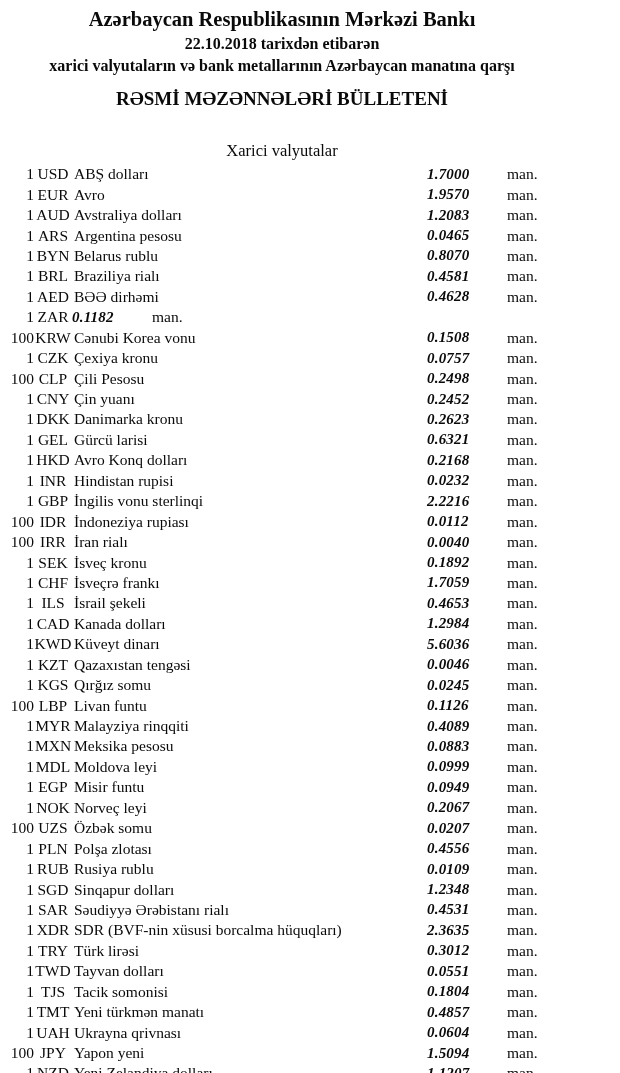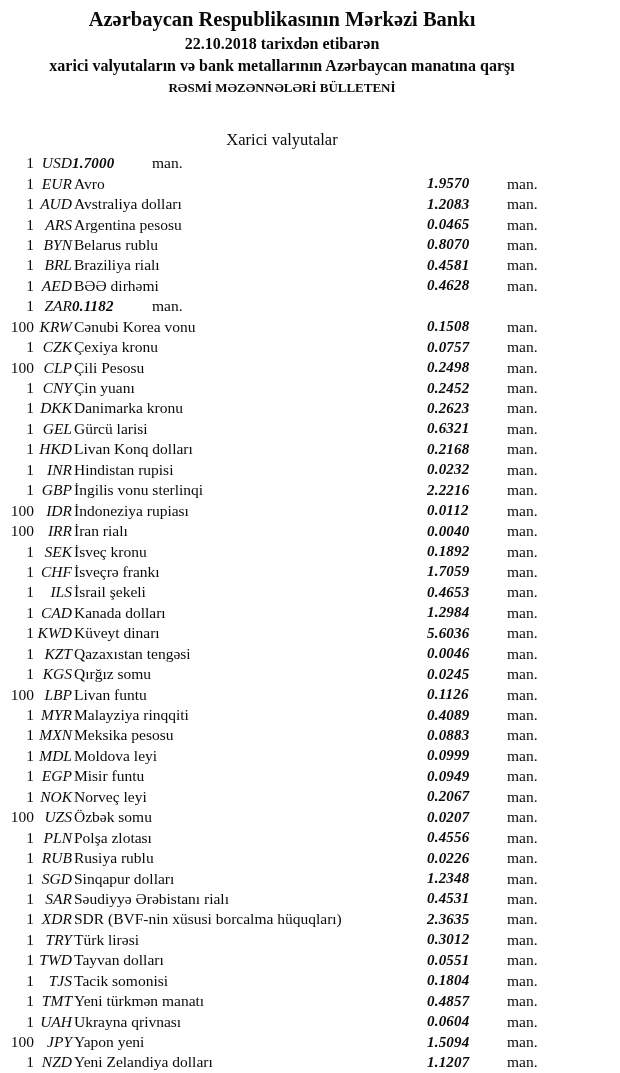--- a/index.html
+++ b/index.html
@@ -28,24 +28,24 @@
     font-weight: bold;
     line-height: 25px;
   }
   .hline {
     font-size: 16px;
     font-weight: bold;
     line-height: 21px;
     margin-top: 1px;
   }
   .bulletin {
-    font-size: 13px;
+    font-size: 19px;
     font-weight: bold;
     line-height: 21px;
-    margin-top: 1px;
+    margin-top: 12px;
   }
   .section-title {
     text-align: center;
     font-size: 16.5px;
     font-weight: normal;
     margin-top: 32px;
     line-height: 20px;
   }
   .rates-table {
     margin-top: 3px;
@@ -58,22 +58,21 @@
     white-space: nowrap;
   }
   .qty {
     width: 34px;
     flex: 0 0 34px;
     text-align: right;
   }
   .code {
     width: 38px;
     flex: 0 0 38px;
-    text-align: right;
-    font-style: italic;
+    text-align: center;
   }
   .name {
     flex: 1 1 auto;
     padding-left: 2px;
     overflow: visible;
   }
   .rate {
     flex: 0 0 80px;
     width: 80px;
     text-align: left;
@@ -99,20 +98,21 @@
     <div class="hline">xarici valyutaların və bank metallarının Azərbaycan manatına qarşı</div>
     <div class="bulletin">RƏSMİ MƏZƏNNƏLƏRİ BÜLLETENİ</div>
   </div>
 
   <div class="section-title">Xarici valyutalar</div>
 
   <div class="rates-table">
       <div class="row">
     <span class="qty">1</span>
     <span class="code">USD</span>
+    <span class="name">ABŞ dolları</span>
     <span class="rate">1.7000</span>
     <span class="unit">man.</span>
   </div>
       <div class="row">
     <span class="qty">1</span>
     <span class="code">EUR</span>
     <span class="name">Avro</span>
     <span class="rate">1.9570</span>
     <span class="unit">man.</span>
   </div>
@@ -195,21 +195,21 @@
       <div class="row">
     <span class="qty">1</span>
     <span class="code">GEL</span>
     <span class="name">Gürcü larisi</span>
     <span class="rate">0.6321</span>
     <span class="unit">man.</span>
   </div>
       <div class="row">
     <span class="qty">1</span>
     <span class="code">HKD</span>
-    <span class="name">Livan Konq dolları</span>
+    <span class="name">Avro Konq dolları</span>
     <span class="rate">0.2168</span>
     <span class="unit">man.</span>
   </div>
       <div class="row">
     <span class="qty">1</span>
     <span class="code">INR</span>
     <span class="name">Hindistan rupisi</span>
     <span class="rate">0.0232</span>
     <span class="unit">man.</span>
   </div>
@@ -336,21 +336,21 @@
     <span class="qty">1</span>
     <span class="code">PLN</span>
     <span class="name">Polşa zlotası</span>
     <span class="rate">0.4556</span>
     <span class="unit">man.</span>
   </div>
       <div class="row">
     <span class="qty">1</span>
     <span class="code">RUB</span>
     <span class="name">Rusiya rublu</span>
-    <span class="rate">0.0226</span>
+    <span class="rate">0.0109</span>
     <span class="unit">man.</span>
   </div>
       <div class="row">
     <span class="qty">1</span>
     <span class="code">SGD</span>
     <span class="name">Sinqapur dolları</span>
     <span class="rate">1.2348</span>
     <span class="unit">man.</span>
   </div>
       <div class="row">

